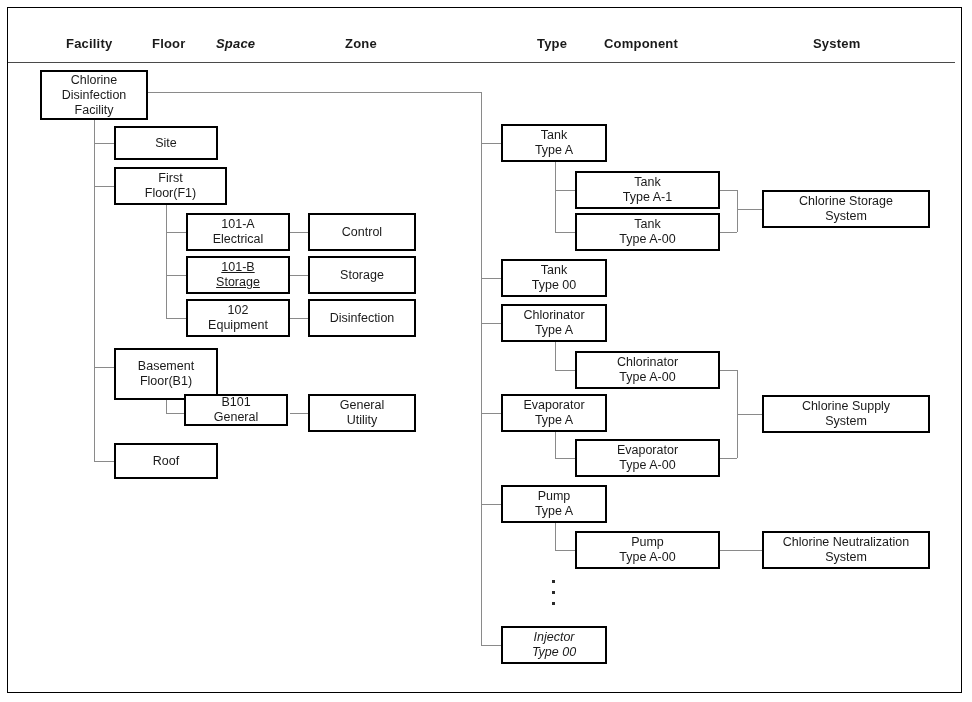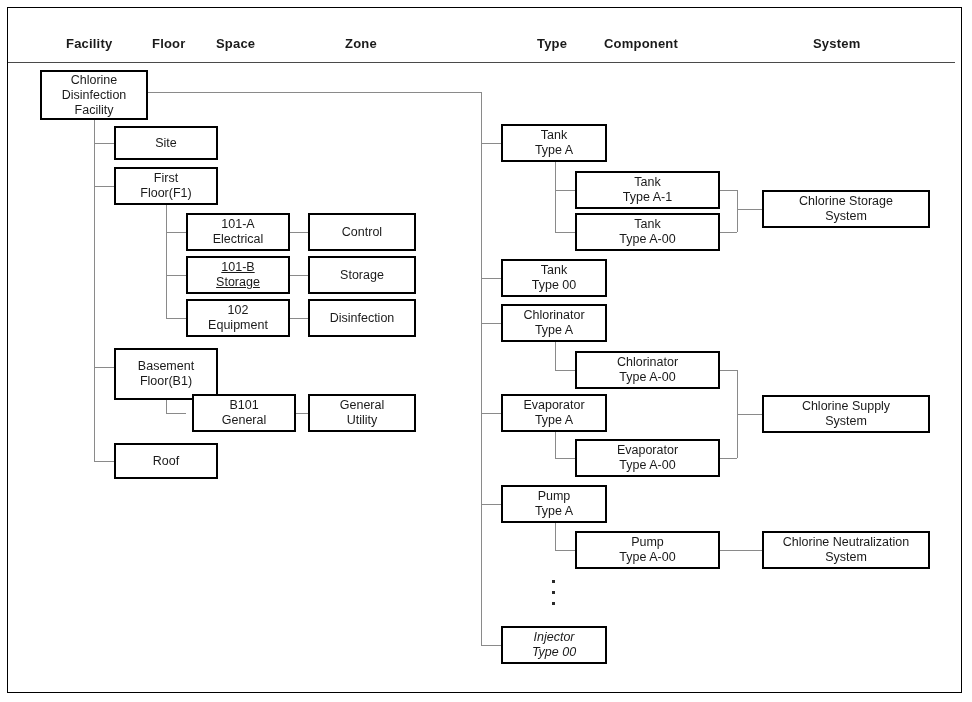--- a/index.html
+++ b/index.html
@@ -102,21 +102,21 @@
 </style>
 </head>
 <body>
 
 <div id="canvas">
   <div id="frame"></div>
   <div id="header-rule"></div>
   <div id="headers">
       <div class="col-header" style="left: 66px;">Facility</div>
       <div class="col-header" style="left: 152px;">Floor</div>
-      <div class="col-header" style="left: 216px;">Space</div>
+      <div class="col-header" style="left: 216px; font-style: italic;">Space</div>
       <div class="col-header" style="left: 345px;">Zone</div>
       <div class="col-header" style="left: 537px;">Type</div>
       <div class="col-header" style="left: 604px;">Component</div>
       <div class="col-header" style="left: 813px;">System</div>
     </div>
   <div id="connectors">
       <div class="hline" style="left: 148px; top: 92px; width: 333px;"></div>
       <div class="vline" style="left: 94px; top: 120px; height: 341px;"></div>
       <div class="hline" style="left: 94px; top: 143px; width: 20px;"></div>
       <div class="hline" style="left: 94px; top: 186px; width: 20px;"></div>
@@ -164,21 +164,21 @@
           <div>Chlorine</div>
           <div>Disinfection</div>
           <div>Facility</div>
         </span>
       </div>
       <div class="node" style="left: 114px; top: 126px; width: 104px; height: 34px;">
         <span>
           <div>Site</div>
         </span>
       </div>
-      <div class="node" style="left: 114px; top: 167px; width: 104px; height: 38px;">
+      <div class="node" style="left: 114px; top: 167px; width: 113px; height: 38px;">
         <span>
           <div>First</div>
           <div>Floor(F1)</div>
         </span>
       </div>
       <div class="node" style="left: 186px; top: 213px; width: 104px; height: 38px;">
         <span>
           <div>101-A</div>
           <div>Electrical</div>
         </span>
@@ -209,21 +209,21 @@
         <span>
           <div>Disinfection</div>
         </span>
       </div>
       <div class="node" style="left: 114px; top: 348px; width: 104px; height: 52px;">
         <span>
           <div>Basement</div>
           <div>Floor(B1)</div>
         </span>
       </div>
-      <div class="node" style="left: 192px; top: 394px; width: 104px; height: 38px;">
+      <div class="node" style="left: 184px; top: 394px; width: 104px; height: 32px;">
         <span>
           <div>B101</div>
           <div>General</div>
         </span>
       </div>
       <div class="node" style="left: 308px; top: 394px; width: 108px; height: 38px;">
         <span>
           <div>General</div>
           <div>Utility</div>
         </span>

